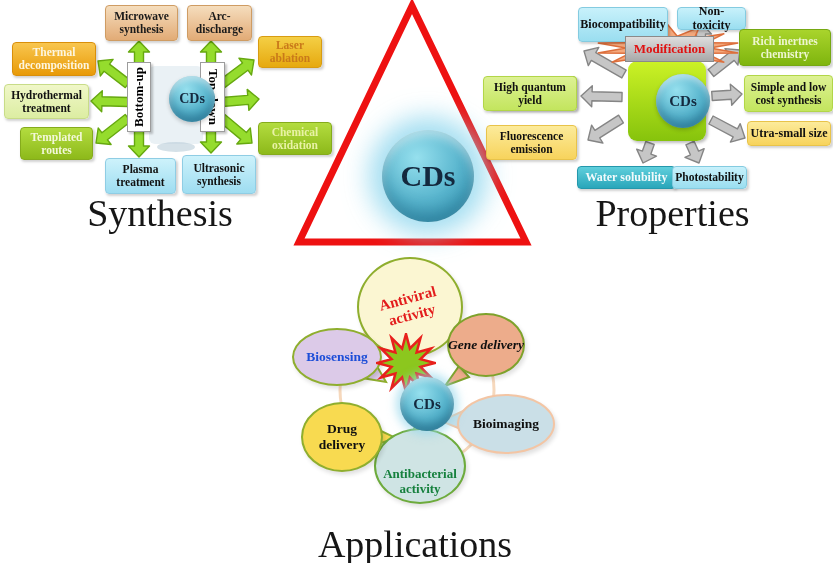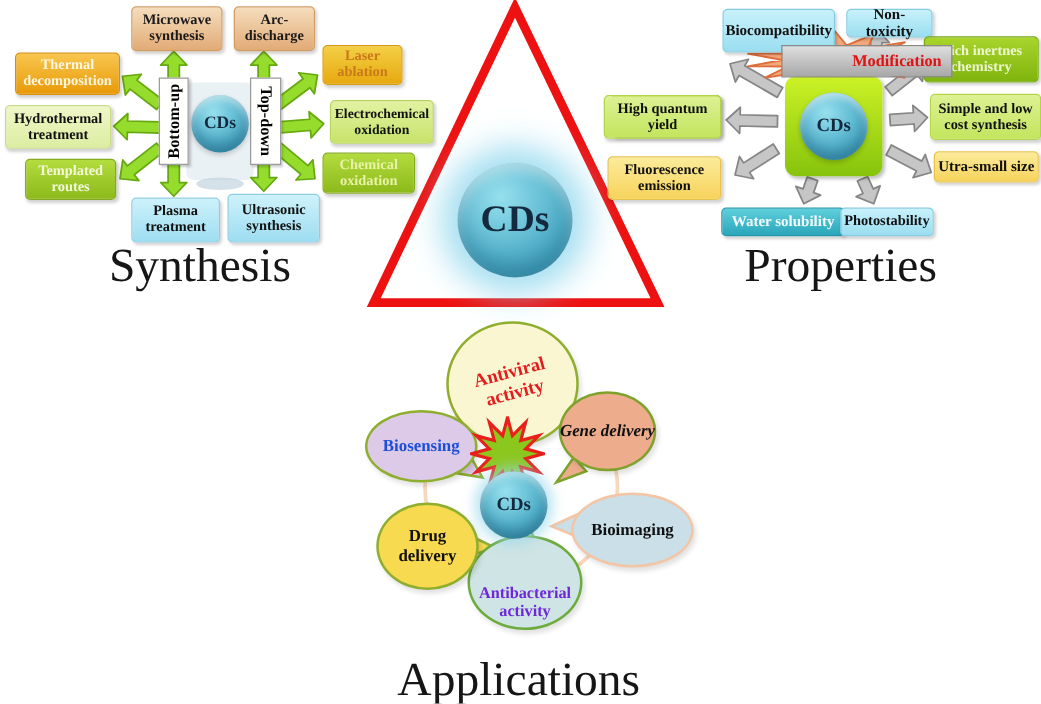--- a/index.html
+++ b/index.html
@@ -12,21 +12,21 @@
         font-weight:bold;font-size:11.5px;line-height:1.13;border-radius:4px;z-index:3;
         box-sizing:border-box;padding:1px 2px;box-shadow:1.5px 2px 2.5px rgba(0,0,0,.18);
         font-family:"Liberation Serif",serif;}
   .bubble{position:absolute;display:flex;align-items:center;justify-content:center;text-align:center;
         font-weight:bold;border-radius:50%;box-sizing:border-box;z-index:3;
         font-family:"Liberation Serif",serif;box-shadow:2px 3px 4px rgba(0,0,0,.12);}
   .bubble span{display:block;line-height:1.15;}
   .cds{position:absolute;border-radius:50%;display:flex;align-items:center;justify-content:center;
        font-weight:bold;color:#14293e;font-family:"Liberation Serif",serif;
        background:radial-gradient(circle at 38% 30%, #96e0ee, #57b4cd 52%, #2d8cab);
-       box-shadow:inset 0 -7px 10px rgba(10,60,90,.32), inset 0 4px 6px rgba(255,255,255,.55), 0 2px 4px rgba(0,0,0,.2);}
+       box-shadow:inset 0 -7px 10px rgba(10,60,90,.32), inset 0 4px 6px rgba(255,255,255,.55), 0 2px 4px rgba(0,0,0,.2);margin-left:16px;}
   #syn-cds{left:153px;top:76px;width:46px;height:46px;font-size:14px;z-index:2;}
   #tri-cds{left:366px;top:130px;width:92px;height:92px;font-size:30px;z-index:2;
            box-shadow:0 0 26px 13px rgba(140,214,238,.8), inset 0 -10px 16px rgba(8,70,100,.3), inset 0 6px 10px rgba(255,255,255,.5);}
   #prop-cds{left:640px;top:74px;width:54px;height:54px;font-size:15px;z-index:3;}
   #app-cds{left:384px;top:377px;width:54px;height:54px;font-size:15px;z-index:6;
            box-shadow:0 0 10px 4px rgba(150,215,235,.7), inset 0 -7px 10px rgba(10,60,90,.35), inset 0 4px 6px rgba(255,255,255,.5);}
   .vbox{position:absolute;background:#fffffe;border:1px solid #9c9c9c;z-index:2;display:flex;
         align-items:center;justify-content:center;box-shadow:1.5px 1.5px 2px rgba(0,0,0,.22);}
   #bottom-up{left:127px;top:62px;width:22px;height:68px;}
   #top-down{left:200px;top:62px;width:23px;height:68px;}
@@ -35,21 +35,21 @@
   .title{position:absolute;font-size:38px;color:#161616;text-align:center;z-index:2;
          font-family:"Liberation Serif",serif;}
   #synthesis-title{left:60px;top:191px;width:200px;}
   #properties-title{left:575px;top:191px;width:195px;}
   #applications-title{left:315px;top:522px;width:200px;}
   #prop-square{position:absolute;left:628px;top:61px;width:78px;height:80px;border-radius:9px;z-index:3;
          background:linear-gradient(#ccf226,#86c30c);box-shadow:2px 2px 3px rgba(0,0,0,.25);}
   #modification{position:absolute;left:625px;top:36px;width:87px;height:24px;z-index:4;
          background:linear-gradient(#dedede,#a8a8a8);border:1px solid #8a8a8a;color:#e01212;
          font-weight:bold;font-size:13px;display:flex;align-items:center;justify-content:center;
-         font-family:"Liberation Serif",serif;padding-left:48px;}
+         font-family:"Liberation Serif",serif;}
 </style>
 </head>
 <body>
 
 <div id="stage">
 
   <svg id="shapes" width="833" height="563" viewBox="0 0 833 563">
     <rect x="149" y="66" width="54" height="78" rx="6" fill="#dfe9f0" opacity="0.65"></rect>
     <ellipse cx="176" cy="147" rx="19" ry="5" fill="#b9cdd9" opacity="0.6"></ellipse>
     <circle cx="417" cy="390" r="77" fill="none" stroke="#f6d8bc" stroke-width="3"></circle>
@@ -109,21 +109,20 @@
 
   <div class="cds" id="app-cds">CDs</div>
   <div class="title" id="applications-title">Applications</div>
 
 <div class="dbox" style="left: 105px; top: 5px; width: 73px; height: 36px; background: linear-gradient(rgb(245, 221, 189), rgb(226, 171, 118)); color: rgb(26, 26, 26); border: 1px solid rgb(207, 156, 99);">Microwave synthesis</div>
     <div class="dbox" style="left: 187px; top: 5px; width: 65px; height: 36px; background: linear-gradient(rgb(245, 221, 189), rgb(226, 171, 118)); color: rgb(26, 26, 26); border: 1px solid rgb(207, 156, 99);">Arc-discharge</div>
     <div class="dbox" style="left: 12px; top: 42px; width: 84px; height: 34px; background: linear-gradient(rgb(248, 198, 79), rgb(232, 154, 7)); color: rgb(253, 246, 224); border: 1px solid rgb(217, 143, 10);">Thermal decomposition</div>
     <div class="dbox" style="left: 4px; top: 84px; width: 85px; height: 35px; background: linear-gradient(rgb(240, 247, 200), rgb(220, 237, 162)); color: rgb(17, 17, 17); border: 1px solid rgb(200, 220, 136);">Hydrothermal treatment</div>
     <div class="dbox" style="left: 20px; top: 127px; width: 73px; height: 33px; background: linear-gradient(rgb(179, 220, 63), rgb(141, 185, 26)); color: rgb(243, 248, 217); border: 1px solid rgb(133, 171, 28);">Templated routes</div>
     <div class="dbox" style="left: 258px; top: 36px; width: 64px; height: 32px; background: linear-gradient(rgb(244, 207, 69), rgb(230, 169, 15)); color: rgb(201, 121, 26); border: 1px solid rgb(216, 156, 18);">Laser ablation</div>
-    <div class="dbox" style="left: 264px; top: 80px; width: 83px; height: 35px; background: linear-gradient(rgb(226, 242, 162), rgb(199, 227, 106)); color: rgb(17, 17, 17); border: 1px solid rgb(181, 212, 85); font-size: 11px;">Electrochemical oxidation</div>
     <div class="dbox" style="left: 258px; top: 122px; width: 74px; height: 33px; background: linear-gradient(rgb(179, 220, 63), rgb(141, 185, 26)); color: rgb(233, 242, 166); border: 1px solid rgb(133, 171, 28);">Chemical oxidation</div>
     <div class="dbox" style="left: 105px; top: 158px; width: 71px; height: 36px; background: linear-gradient(rgb(205, 242, 251), rgb(158, 221, 241)); color: rgb(17, 17, 17); border: 1px solid rgb(143, 205, 228);">Plasma treatment</div>
     <div class="dbox" style="left: 182px; top: 155px; width: 74px; height: 39px; background: linear-gradient(rgb(205, 242, 251), rgb(158, 221, 241)); color: rgb(17, 17, 17); border: 1px solid rgb(143, 205, 228);">Ultrasonic synthesis</div>
     <div class="dbox" style="left: 578px; top: 7px; width: 90px; height: 35px; background: linear-gradient(rgb(200, 241, 251), rgb(154, 222, 240)); color: rgb(16, 16, 16); border: 1px solid rgb(132, 203, 224); font-size: 12px;">Biocompatibility</div>
     <div class="dbox" style="left: 677px; top: 7px; width: 69px; height: 23px; background: linear-gradient(rgb(200, 241, 251), rgb(154, 222, 240)); color: rgb(16, 16, 16); border: 1px solid rgb(132, 203, 224); font-size: 12px;">Non-toxicity</div>
     <div class="dbox" style="left: 489px; top: 32px; width: 88px; height: 34px; background: linear-gradient(rgb(169, 212, 44), rgb(127, 181, 14)); color: rgb(238, 246, 208); border: 1px solid rgb(118, 168, 18); margin-top: 44px;">Chemical inertnes</div>
     <div class="dbox" style="left: 483px; top: 76px; width: 94px; height: 35px; background: linear-gradient(rgb(221, 241, 148), rgb(195, 229, 94)); color: rgb(16, 16, 16); border: 1px solid rgb(178, 214, 72);">High quantum yield</div>
     <div class="dbox" style="left: 486px; top: 125px; width: 91px; height: 35px; background: linear-gradient(rgb(252, 235, 155), rgb(247, 211, 92)); color: rgb(16, 16, 16); border: 1px solid rgb(232, 195, 74);">Fluorescence emission</div>
     <div class="dbox" style="left: 739px; top: 29px; width: 92px; height: 37px; background: linear-gradient(rgb(169, 212, 44), rgb(127, 181, 14)); color: rgb(238, 246, 208); border: 1px solid rgb(118, 168, 18);">Rich inertnes chemistry</div>
     <div class="dbox" style="left: 744px; top: 75px; width: 89px; height: 37px; background: linear-gradient(rgb(221, 241, 148), rgb(195, 229, 94)); color: rgb(16, 16, 16); border: 1px solid rgb(178, 214, 72);">Simple and low cost synthesis</div>
@@ -139,15 +138,15 @@
     <div class="bubble" style="left: 447px; top: 313px; width: 78px; height: 64px; background: rgb(237, 172, 139); border: 2.5px solid rgb(126, 162, 43); z-index: 4; font-style: italic;">
       <span style="color: rgb(16, 16, 16); font-size: 13.5px; white-space: nowrap;">Gene delivery</span>
     </div>
     <div class="bubble" style="left: 457px; top: 394px; width: 98px; height: 60px; background: rgb(202, 223, 231); border: 2.5px solid rgb(243, 197, 164); z-index: 3;">
       <span style="color: rgb(16, 16, 16); font-size: 13.5px; white-space: nowrap;">Bioimaging</span>
     </div>
     <div class="bubble" style="left: 301px; top: 402px; width: 82px; height: 70px; background: rgb(248, 218, 80); border: 2.5px solid rgb(143, 174, 46); z-index: 4;">
       <span style="color: rgb(16, 16, 16); font-size: 13.5px;">Drug delivery</span>
     </div>
     <div class="bubble" style="left: 374px; top: 428px; width: 92px; height: 76px; background: rgb(207, 228, 228); border: 2.5px solid rgb(109, 171, 60); z-index: 3;">
-      <span style="color: #6d28d9; font-size: 13px; margin-top: 32px;">Antibacterial activity</span>
+      <span style="color: #15803d; font-size: 13px; margin-top: 32px;">Antibacterial activity</span>
     </div>
   </div>
 
 </body></html>

